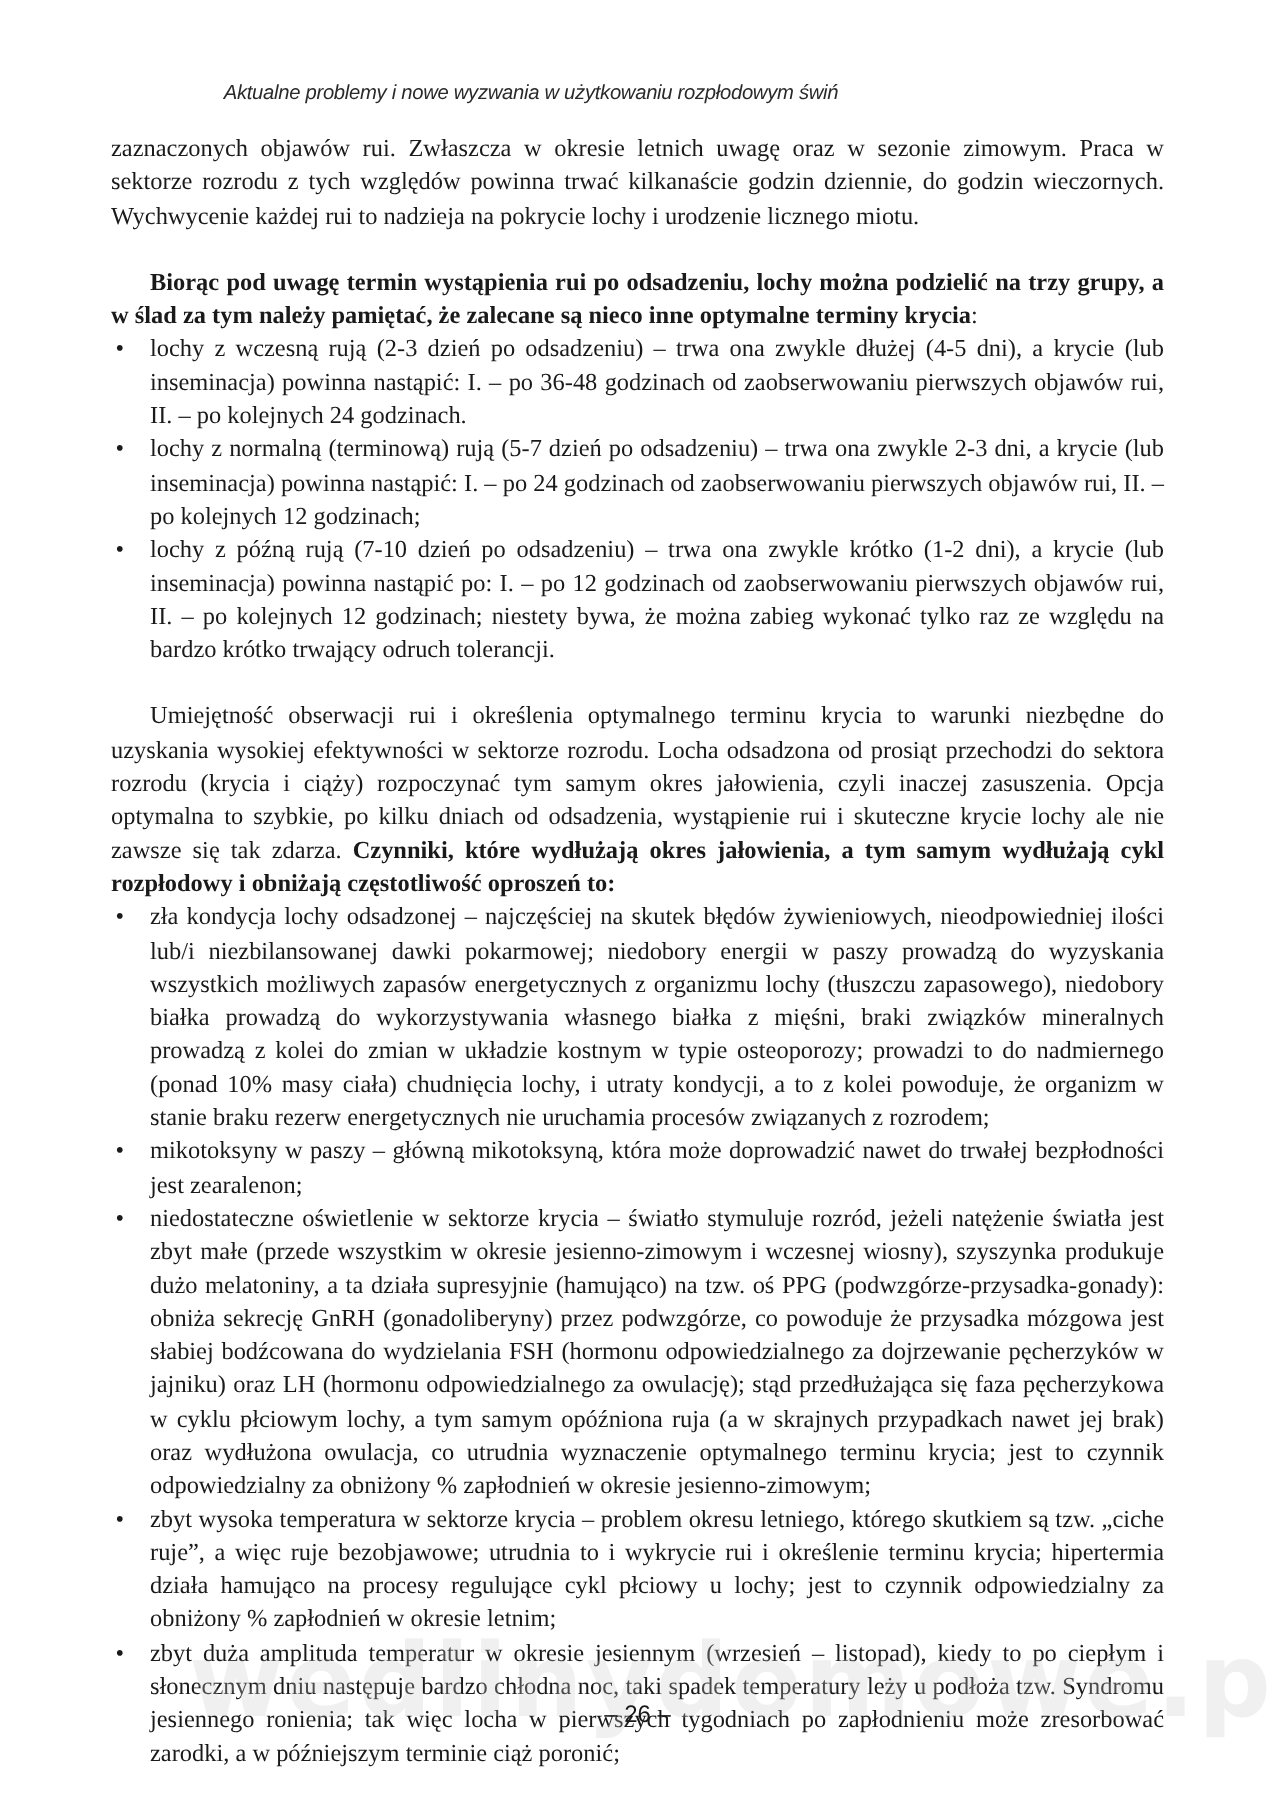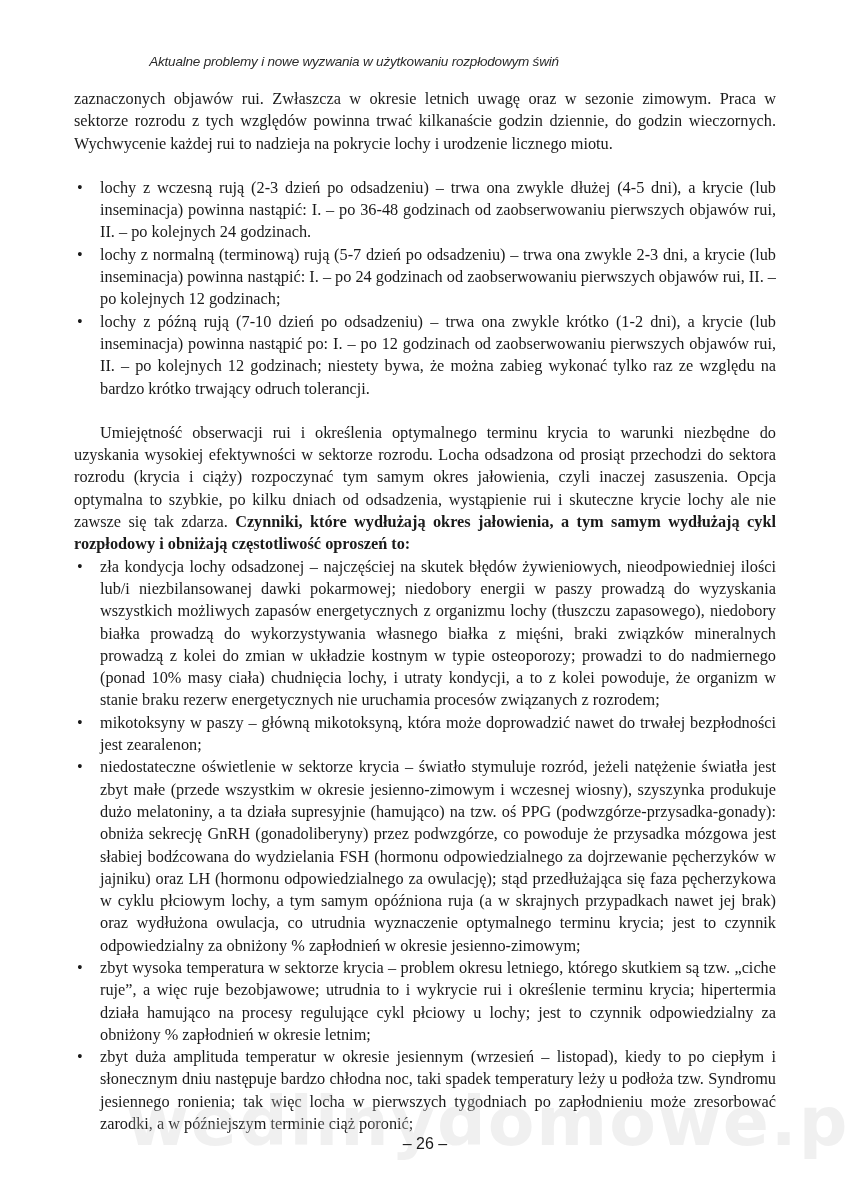--- a/index.html
+++ b/index.html
@@ -35,20 +35,21 @@
   }
 </style>
 </head>
 <body>
 
 <div class="running-header">Aktualne problemy i nowe wyzwania w użytkowaniu rozpłodowym świń</div>
 
 <div class="content">
   <p>zaznaczonych objawów rui. Zwłaszcza w okresie letnich uwagę oraz w sezonie zimowym. Praca w sektorze rozrodu z tych względów powinna trwać kilkanaście godzin dziennie, do godzin wieczornych. Wychwycenie każdej rui to nadzieja na pokrycie lochy i urodzenie licznego miotu.</p>
   <div class="gap"></div>
+  <p class="indent"><b>Biorąc pod uwagę termin wystąpienia rui po odsadzeniu, lochy można podzielić na trzy grupy, a w ślad za tym należy pamiętać, że zalecane są nieco inne optymalne terminy krycia</b><span>:</span></p>
   <ul class="bullets">
     <li><span class="bullet">•</span><span>lochy z wczesną rują (2-3 dzień po odsadzeniu) – trwa ona zwykle dłużej (4-5 dni), a krycie (lub inseminacja) powinna nastąpić: I. – po 36-48 godzinach od zaobserwowaniu pierwszych objawów rui, II. – po kolejnych 24 godzinach.</span></li>
     <li><span class="bullet">•</span><span>lochy z normalną (terminową) rują (5-7 dzień po odsadzeniu) – trwa ona zwykle 2-3 dni, a krycie (lub inseminacja) powinna nastąpić: I. – po 24 godzinach od zaobserwowaniu pierwszych objawów rui, II. – po kolejnych 12 godzinach;</span></li>
     <li><span class="bullet">•</span><span>lochy z późną rują (7-10 dzień po odsadzeniu) – trwa ona zwykle krótko (1-2 dni), a krycie (lub inseminacja) powinna nastąpić po: I. – po 12 godzinach od zaobserwowaniu pierwszych objawów rui, II. – po kolejnych 12 godzinach; niestety bywa, że można zabieg wykonać tylko raz ze względu na bardzo krótko trwający odruch tolerancji.</span></li>
   </ul>
   <div class="gap"></div>
   <p class="indent"><span>Umiejętność obserwacji rui i określenia optymalnego terminu krycia to warunki niezbędne do uzyskania wysokiej efektywności w sektorze rozrodu. Locha odsadzona od prosiąt przechodzi do sektora rozrodu (krycia i ciąży) rozpoczynać tym samym okres jałowienia, czyli inaczej zasuszenia. Opcja optymalna to szybkie, po kilku dniach od odsadzenia, wystąpienie rui i skuteczne krycie lochy ale nie zawsze się tak zdarza. </span><b>Czynniki, które wydłużają okres jałowienia, a tym samym wydłużają cykl rozpłodowy i obniżają częstotliwość oproszeń to:</b></p>
   <ul class="bullets">
     <li><span class="bullet">•</span><span>zła kondycja lochy odsadzonej – najczęściej na skutek błędów żywieniowych, nieodpowiedniej ilości lub/i niezbilansowanej dawki pokarmowej; niedobory energii w paszy prowadzą do wyzyskania wszystkich możliwych zapasów energetycznych z organizmu lochy (tłuszczu zapasowego), niedobory białka prowadzą do wykorzystywania własnego białka z mięśni, braki związków mineralnych prowadzą z kolei do zmian w układzie kostnym w typie osteoporozy; prowadzi to do nadmiernego (ponad 10% masy ciała) chudnięcia lochy, i utraty kondycji, a to z kolei powoduje, że organizm w stanie braku rezerw energetycznych nie uruchamia procesów związanych z rozrodem;</span></li>
     <li><span class="bullet">•</span><span>mikotoksyny w paszy – główną mikotoksyną, która może doprowadzić nawet do trwałej bezpłodności jest zearalenon;</span></li>

